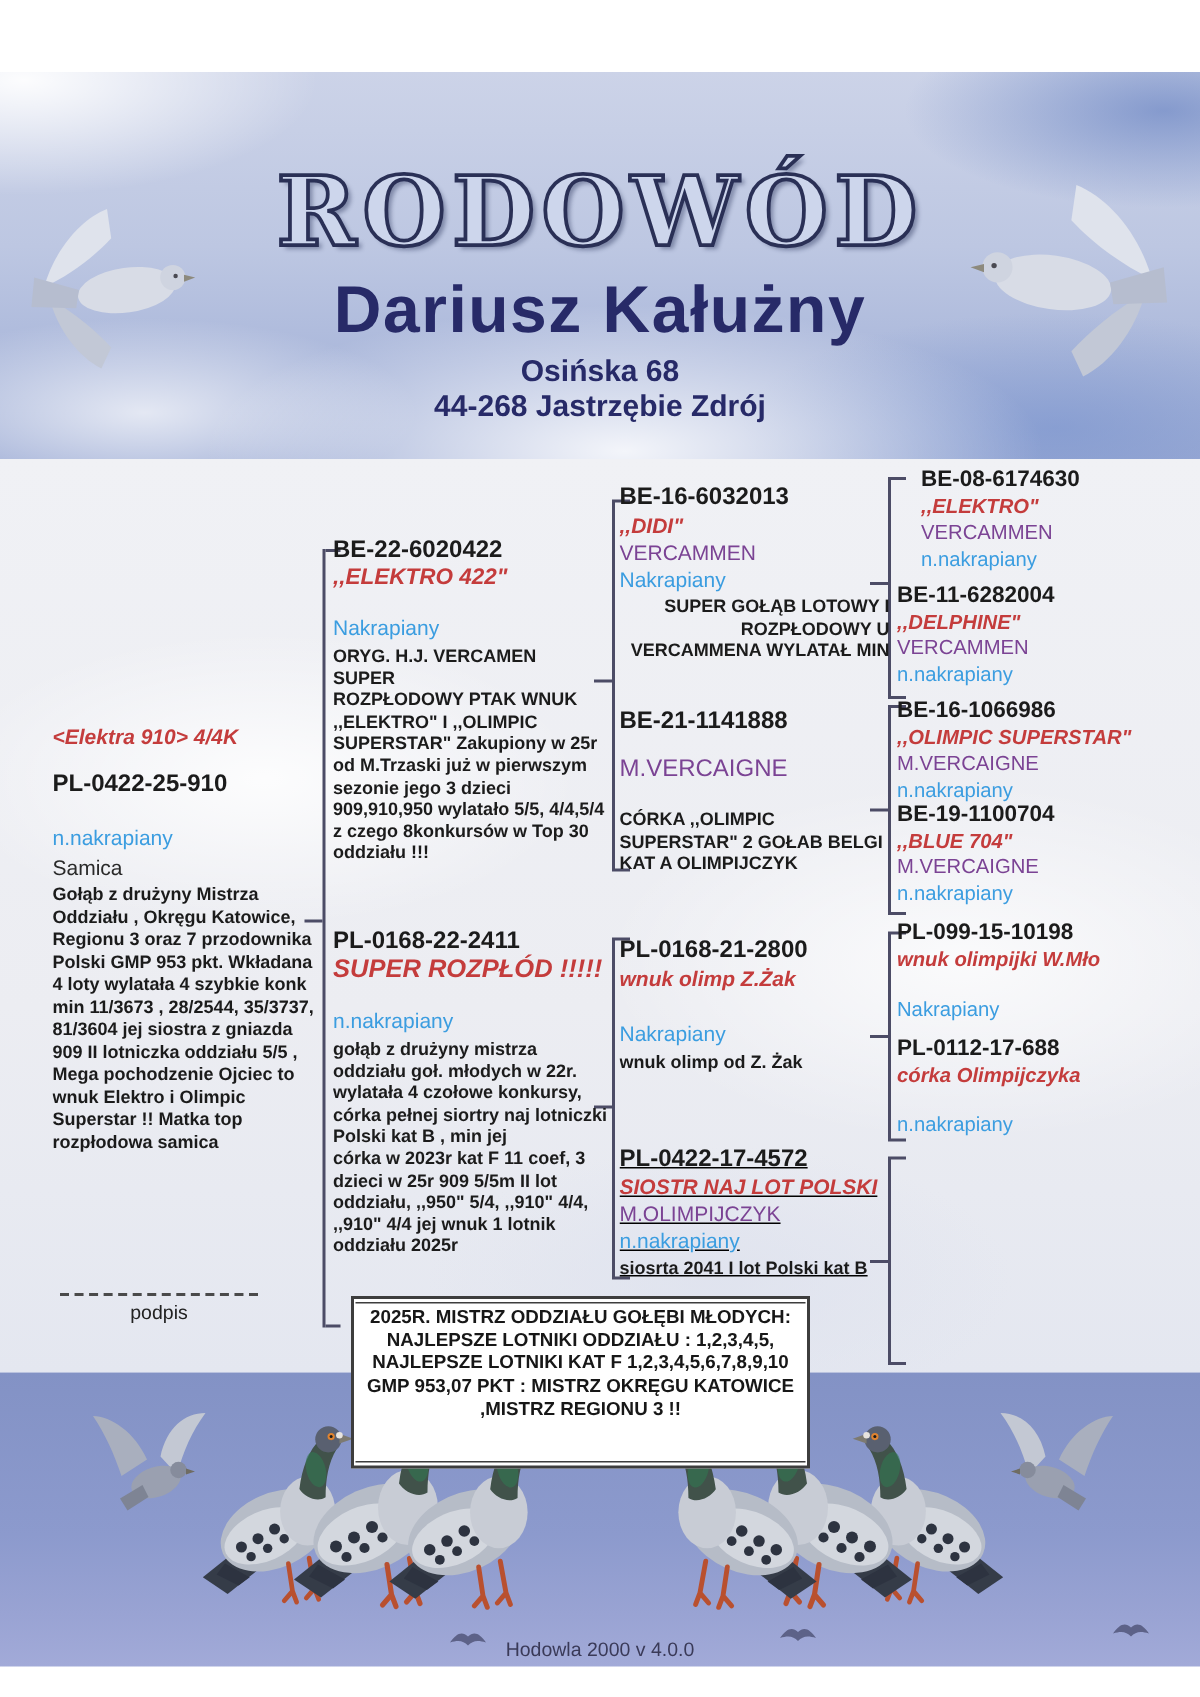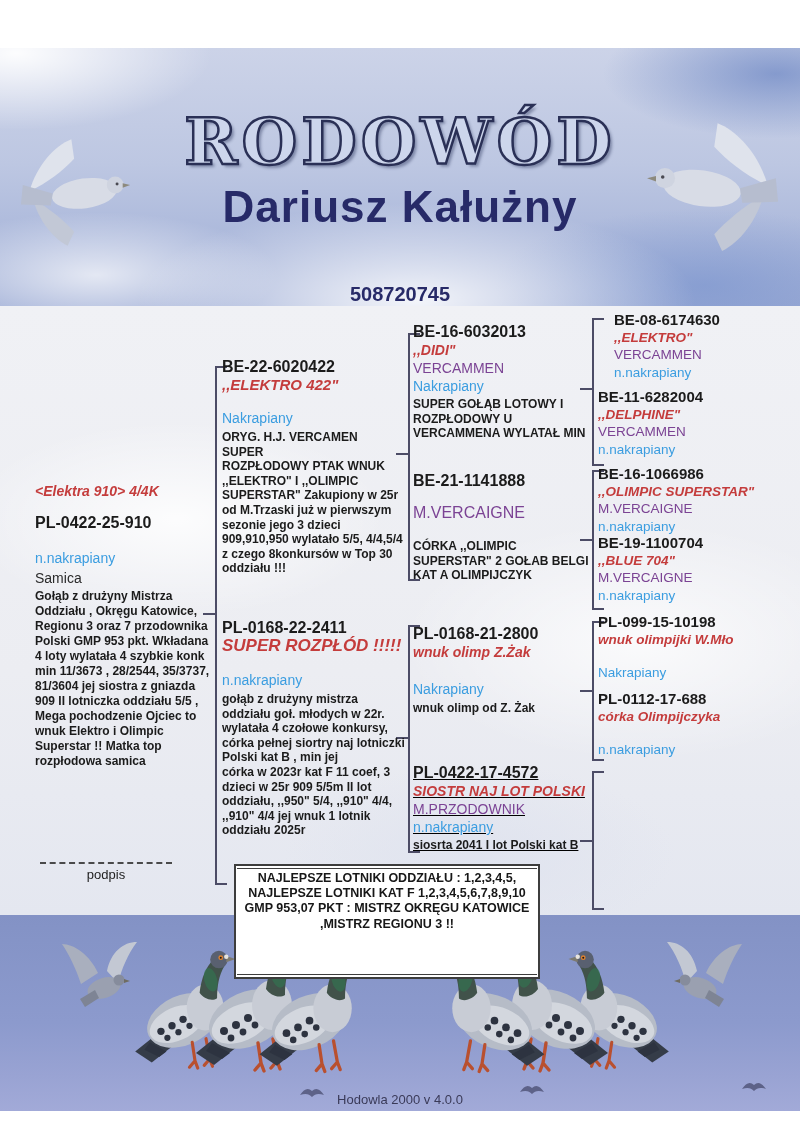--- a/index.html
+++ b/index.html
@@ -47,21 +47,21 @@
   .c1 .desc{margin-top:2px;line-height:15px;}
 
   .c2a .bname{font-size:15px;}
   .c2a .clabel{margin-top:15px;}
   .c2a .desc{margin-top:3px;}
   .c2b .bname{font-size:17px;}
   .c2b .clabel{margin-top:16px;}
   .c2b .desc{margin-top:3px;}
 
   .c3 .desc{margin-top:2px;}
-  .c3a .desc{margin-top:2px;}
+  .c3a .desc{margin-top:2px;text-align:right;}
   .c3b .breeder{margin-top:14px;font-size:16px;}
   .c3b .desc{margin-top:17px;}
   .c3c .clabel{margin-top:19px;}
   .c3c .desc{margin-top:3px;}
 
   .g4 .ring{font-size:15px;line-height:18px;}
   .g4 .bname{font-size:13.5px;line-height:17px;}
   .g4 .breeder{font-size:13.5px;line-height:17px;}
   .g4 .clabel{font-size:13.5px;line-height:17px;margin-top:1px;}
   .g4.sp .clabel{margin-top:16px;}
@@ -156,21 +156,22 @@
 
   <div class="header">
     <svg class="glider left" viewBox="0 0 150 140">
         <use href="#pigeon-gliding"></use>
       </svg>
     <svg class="glider right" viewBox="0 0 150 140">
         <use href="#pigeon-gliding"></use>
       </svg>
     <div class="title">RODOWÓD</div>
     <div class="owner">Dariusz Kałużny</div>
-    <div class="addr a3">508720745</div>
+    <div class="addr a1">Osińska 68</div>
+    <div class="addr a2">44-268 Jastrzębie Zdrój</div>
   </div>
 
   <div class="bodyarea"></div>
 
   <div class="cell c1" style="left:35px;top:434px;width:180px;">
     <div class="bname">&lt;Elektra 910&gt; 4/4K</div>
     <div class="ring">PL-0422-25-910</div>
     <div class="clabel">n.nakrapiany</div>
     <div class="sex">Samica</div>
     <div class="desc">Gołąb z drużyny Mistrza Oddziału , Okręgu Katowice, Regionu 3 oraz 7 przodownika Polski GMP 953 pkt. Wkładana 4 loty wylatała 4 szybkie konk min 11/3673 , 28/2544, 35/3737, 81/3604 jej siostra z gniazda 909 II lotniczka oddziału 5/5 , Mega pochodzenie Ojciec  to wnuk Elektro i Olimpic Superstar !! Matka top rozpłodowa samica</div>
@@ -207,21 +208,21 @@
   </div>
   <div class="cell c3 c3c" style="left:413px;top:576px;width:180px;">
     <div class="ring">PL-0168-21-2800</div>
     <div class="bname">wnuk olimp Z.Żak</div>
     <div class="clabel">Nakrapiany</div>
     <div class="desc">wnuk olimp od Z. Żak</div>
   </div>
   <div class="cell c3 c3d" style="left:413px;top:715px;width:180px;text-decoration:underline;">
     <div class="ring">PL-0422-17-4572</div>
     <div class="bname">SIOSTR NAJ LOT POLSKI</div>
-    <div class="breeder">M.PRZODOWNIK</div>
+    <div class="breeder">M.OLIMPIJCZYK</div>
     <div class="clabel">n.nakrapiany</div>
     <div class="desc">siosrta 2041 I lot Polski kat B</div>
   </div>
 
   <div class="cell g4" style="left:614px;top:263px;width:196px;">
     <div class="ring">BE-08-6174630</div>
     <div class="bname">,,ELEKTRO"</div>
     <div class="breeder">VERCAMMEN</div>
     <div class="clabel">n.nakrapiany</div>
   </div>
@@ -266,20 +267,21 @@
   <div class="tickL" style="left:580px;top:491px;"></div>
   <div class="brk" style="left:592px;top:573px;height:140px;"></div>
   <div class="tickL" style="left:580px;top:642px;"></div>
   <div class="brk" style="left:592px;top:723px;height:139px;"></div>
   <div class="tickL" style="left:580px;top:792px;"></div>
 
   <div class="sig-line"></div>
   <div class="sig-label">podpis</div>
 
   <div class="ach">
+    <div class="line">2025R. MISTRZ ODDZIAŁU GOŁĘBI MŁODYCH:</div>
     <div class="line">NAJLEPSZE LOTNIKI ODDZIAŁU : 1,2,3,4,5,</div>
     <div class="line">NAJLEPSZE LOTNIKI KAT F 1,2,3,4,5,6,7,8,9,10</div>
     <div class="line">GMP 953,07 PKT : MISTRZ OKRĘGU KATOWICE</div>
     <div class="line">,MISTRZ REGIONU 3 !!</div>
   </div>
 
   <div class="strip"></div>
   <svg class="flyer left" viewBox="0 0 80 72">
       <use href="#pigeon-flying"></use>
     </svg>

